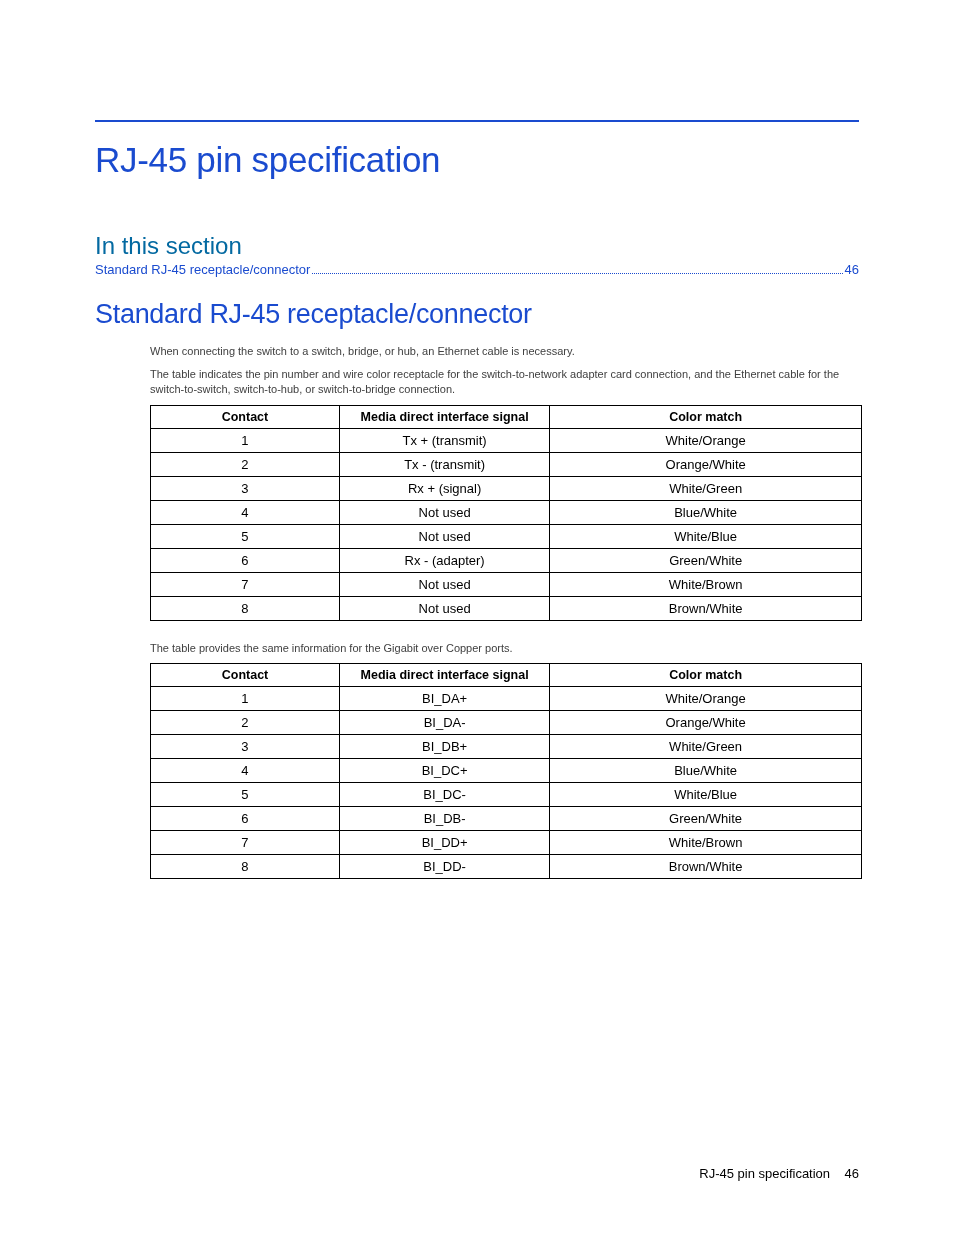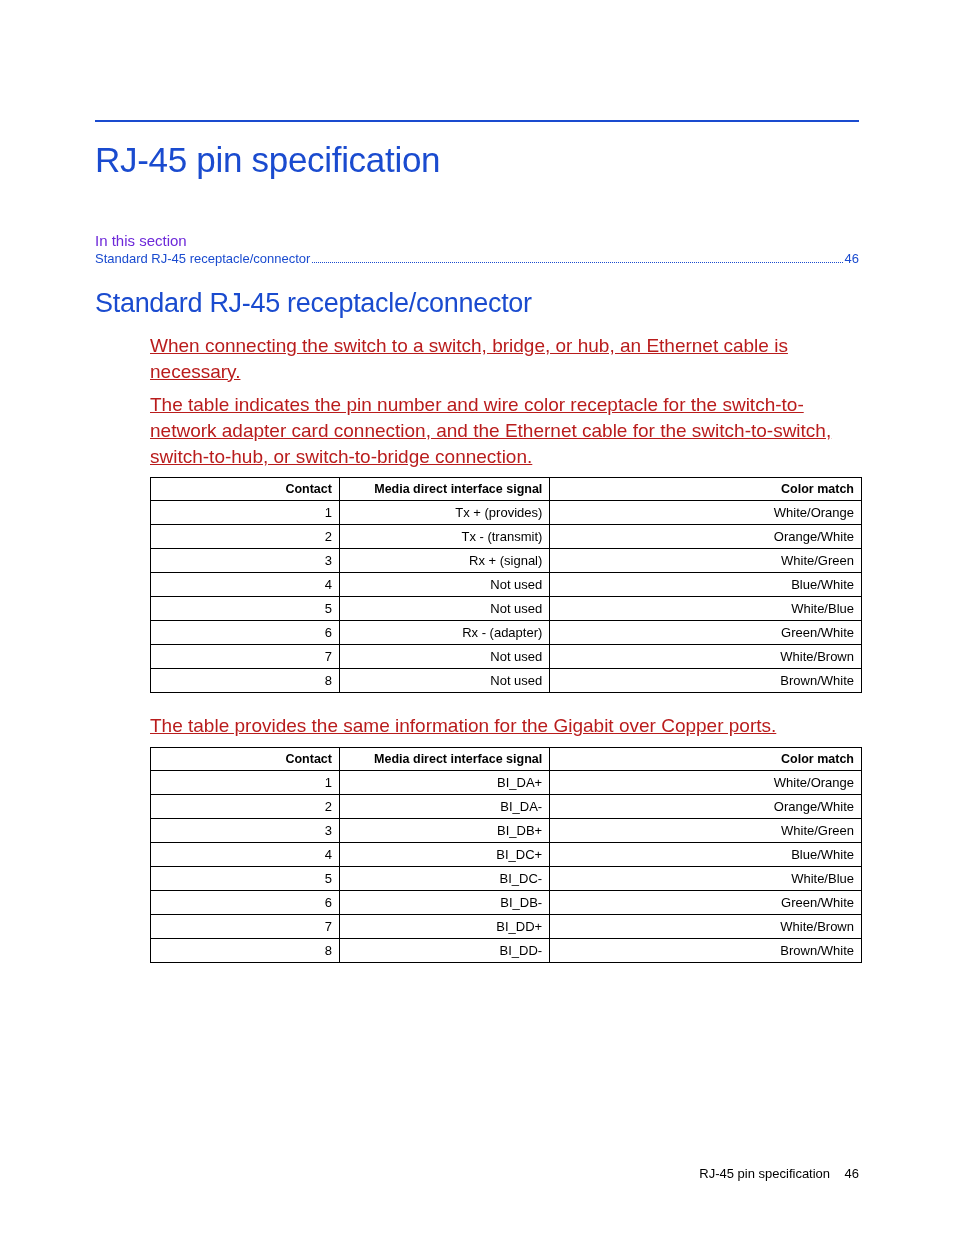--- a/index.html
+++ b/index.html
@@ -20,23 +20,23 @@
     }
     h1.page-heading {
       font-size: 35px;
       font-weight: 300;
       color: #1a4bcf;
       letter-spacing: -0.3px;
       margin-top: 6px;
       margin-bottom: 52px;
     }
     h3.in-this-section {
-      font-size: 15px;
-      font-weight: 300;
-      color: #6d28d9;
+      font-size: 24px;
+      font-weight: 300;
+      color: #0369a1;
       margin-bottom: 2px;
     }
     .toc-line {
       display: flex;
       align-items: baseline;
       font-size: 13px;
       color: #1a4bcf;
       margin-bottom: 22px;
     }
     .toc-leader {
@@ -45,41 +45,40 @@
       margin: 0 2px 3px 2px;
     }
     h2.section-heading {
       font-size: 27px;
       font-weight: 300;
       color: #1a4bcf;
       margin-bottom: 14px;
       letter-spacing: -0.3px;
     }
     p.body-text {
-      font-size: 19px;
+      font-size: 11px;
       line-height: 1.35;
-      color: #b91c1c;
+      color: #404040;
       margin-left: 55px;
       margin-bottom: 8px;
       font-weight: 300;
-      text-decoration: underline;
     }
     table.spec {
       width: 712px;
       margin-left: 55px;
       border-collapse: collapse;
       margin-top: 6px;
       margin-bottom: 20px;
       font-size: 13px;
     }
     table.spec th,
     table.spec td {
       border: 1px solid #000;
       padding: 4px 7px;
-      text-align: right;
+      text-align: center;
       vertical-align: middle;
       font-weight: 300;
     }
     table.spec th {
       font-weight: 600;
       font-size: 12.5px;
     }
     .col-contact { width: 195px; }
     .col-signal  { width: 217px; }
     .col-color   { width: 322px; margin-left: 40px; }
@@ -114,21 +113,21 @@
   <thead>
     <tr>
       <th class="col-contact">Contact</th>
       <th class="col-signal">Media direct interface signal</th>
       <th class="col-color">Color match</th>
     </tr>
   </thead>
   <tbody>
       <tr>
         <td>1</td>
-        <td>Tx + (provides)</td>
+        <td>Tx + (transmit)</td>
         <td>White/Orange</td>
       </tr>
       <tr>
         <td>2</td>
         <td>Tx - (transmit)</td>
         <td>Orange/White</td>
       </tr>
       <tr>
         <td>3</td>
         <td>Rx + (signal)</td>

